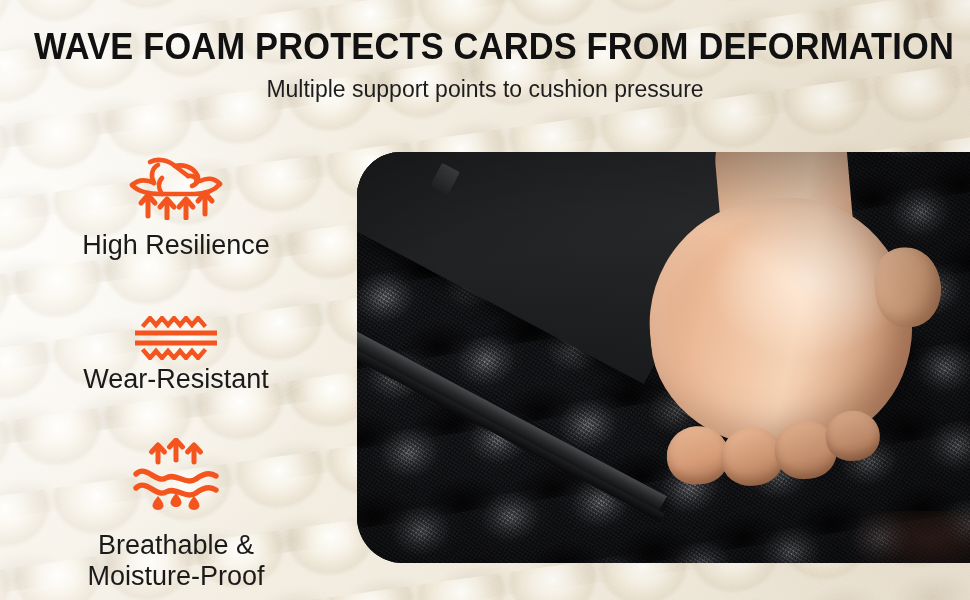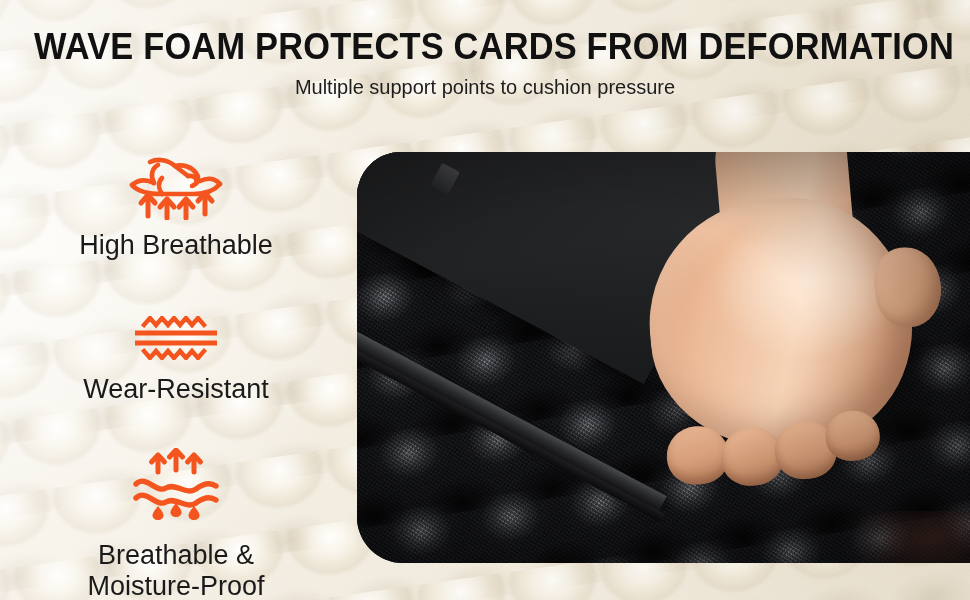--- a/index.html
+++ b/index.html
@@ -95,21 +95,21 @@
     letter-spacing: .2px;
     transform: scaleX(0.93);
     white-space: nowrap;
   }
   .subhead {
     position: absolute;
     left: 0; right: 0;
     top: 76px;
     text-align: center;
     color: #1d1d1d;
-    font-size: 20px;
+    font-size: 23px;
     font-weight: normal;
     white-space: nowrap;
   }
 
   
   .features {
     position: absolute;
     left: 8px;
     top: 150px;
     width: 336px;
@@ -127,21 +127,21 @@
     font-size: 27px;
     line-height: 1.16;
     white-space: pre-line;
     text-align: center;
   }
 
   
   .feature-1 { margin-top: 0px; }
   .feature-1 .feat-label { margin-top: 6px; }
   .feature-2 { margin-top: 55px; }
-  .feature-2 .feat-label { margin-top: 10px; }
+  .feature-2 .feat-label { margin-top: 0; }
   .feature-3 { margin-top: 42px; }
   .feature-3 .feat-label { margin-top: 16px; }
 
   
   .photo {
     position: absolute;
     left: 357px;
     top: 152px;
     width: 613px;
     height: 411px;
@@ -356,21 +356,21 @@
               <path d="M13 53 L20 45 L27 53"></path>
             <path d="M39 68 L39 50"></path>
               <path d="M32 57 L39 49 L46 57"></path>
             <path d="M58 68 L58 50"></path>
               <path d="M51 57 L58 49 L65 57"></path>
             <path d="M77 64 L77 44"></path>
               <path d="M70 51 L77 43 L84 51"></path>
           </g>
         </svg>
       </span>
-      <div class="feat-label">High Breathable</div>
+      <div class="feat-label">High Resilience</div>
     </div>
 
     <div class="feature feature-2">
       <span class="feat-icon">
         <svg class="icon-wear" viewBox="0 0 82 44" fill="none" stroke="#F4551E" stroke-width="4.4" stroke-linecap="square" stroke-linejoin="miter">
 
           <path d="M9 9 L15 2 L21 9 L27 2 L33 9 L39 2 L45 9 L51 2 L57 9 L63 2 L69 9"></path>
 
           <path d="M2 17 L80 17" stroke-width="5"></path>
           <path d="M2 27 L80 27" stroke-width="5"></path>

